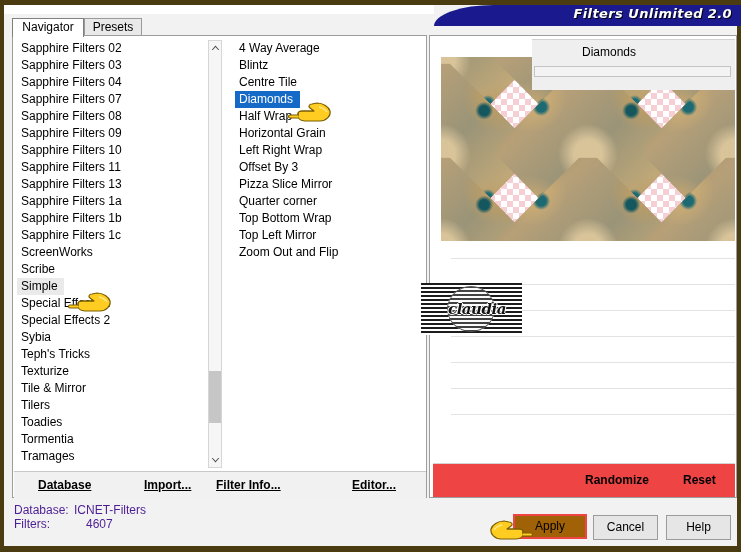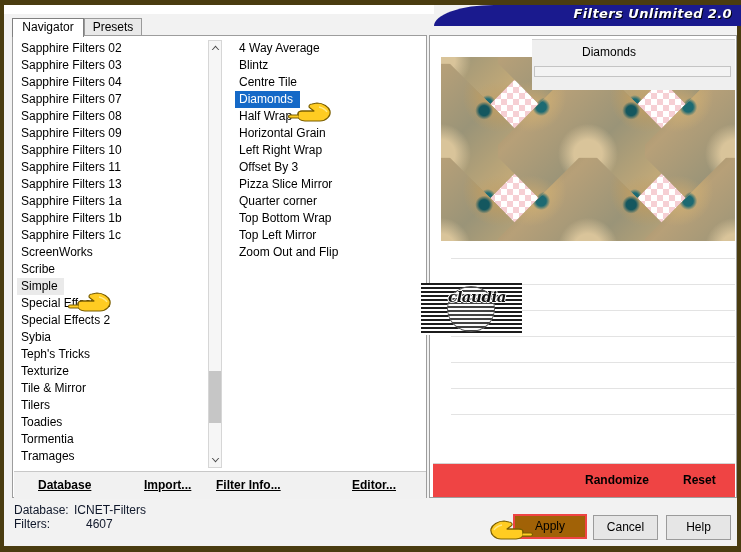--- a/index.html
+++ b/index.html
@@ -174,21 +174,21 @@
   }
   .logo .globe{
     position:absolute;left:26px;top:3px;width:48px;height:46px;
     border-radius:50%;
     background:
       repeating-linear-gradient(to bottom,rgba(40,40,40,.85) 0 2px,rgba(255,255,255,.9) 2px 4px),
       radial-gradient(circle at 38% 34%, #dddddd 0 40%, #9b9b9b 100%);
     box-shadow:inset 0 0 0 1px #555;
   }
   .logo .word{
-    position:absolute;left:27px;top:5px;width:60px;
+    position:absolute;left:27px;top:17px;width:60px;
     font-family:"DejaVu Serif","Liberation Serif",serif;
     font-size:15px;font-weight:bold;font-style:italic;
     color:#111;
     text-shadow:
       -1px 0 #fff, 1px 0 #fff, 0 -1px #fff, 0 1px #fff;
     letter-spacing:-0.5px;
   }
   .paramhead{
     position:absolute;left:102px;top:3px;width:203px;height:50px;
     background:#efefef;border-top:1px solid #d2d2d2;
@@ -211,21 +211,21 @@
   }
   .rlink{
     position:absolute;top:9px;
     font-size:12px;font-weight:bold;color:#000;white-space:nowrap;cursor:pointer;
   }
   
   .statusbar{
     position:absolute;left:4px;top:496px;width:475px;height:42px;
     background:#f2f2f2;
   }
-  .st-line{position:absolute;font-size:12px;color:#0f172a;white-space:nowrap;}
+  .st-line{position:absolute;font-size:12px;color:#4c1d95;white-space:nowrap;}
   .st-l1k{left:6px;top:2px;}
   .st-l1v{left:66px;top:2px;}
   .st-l2k{left:6px;top:16px;}
   .st-l2v{left:78px;top:16px;}
   
   .btn{
     position:absolute;
     box-sizing:border-box;
     background:#e6e6e6;
     border:1px solid #9b9b9b;

